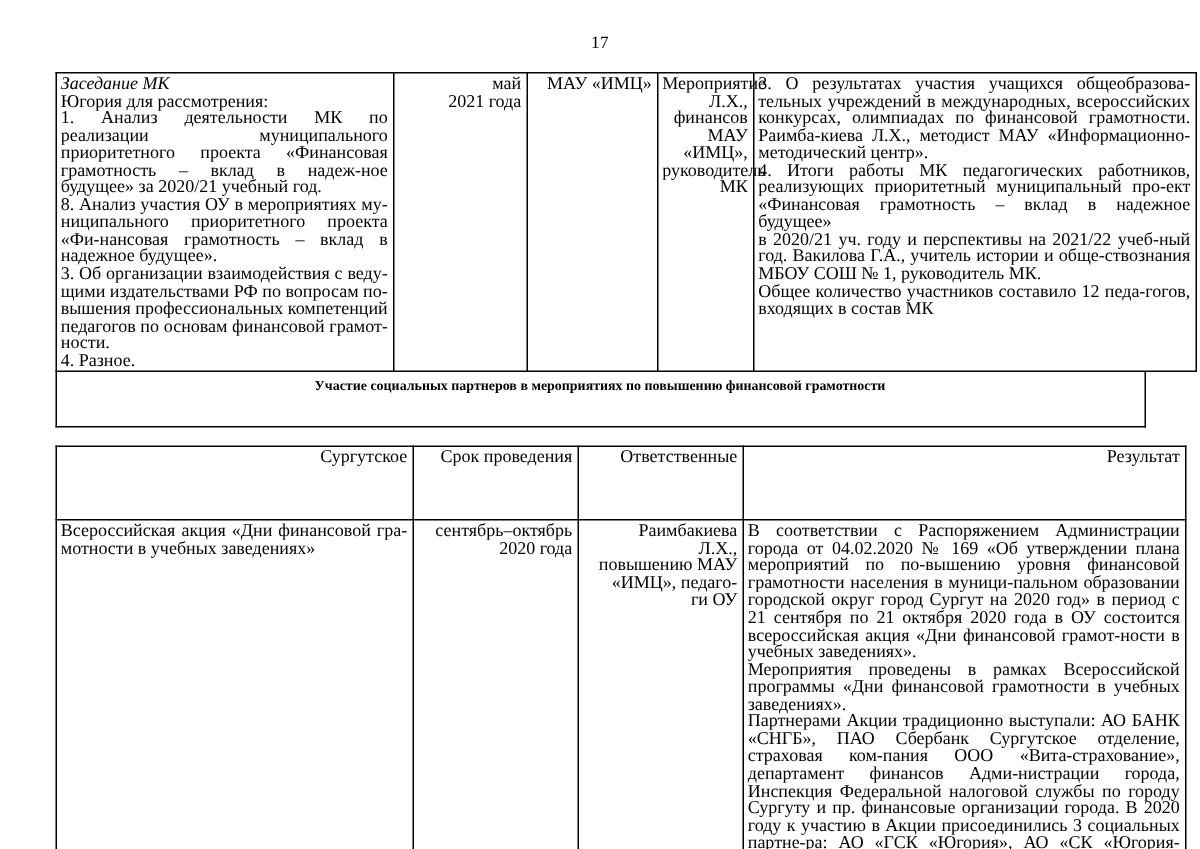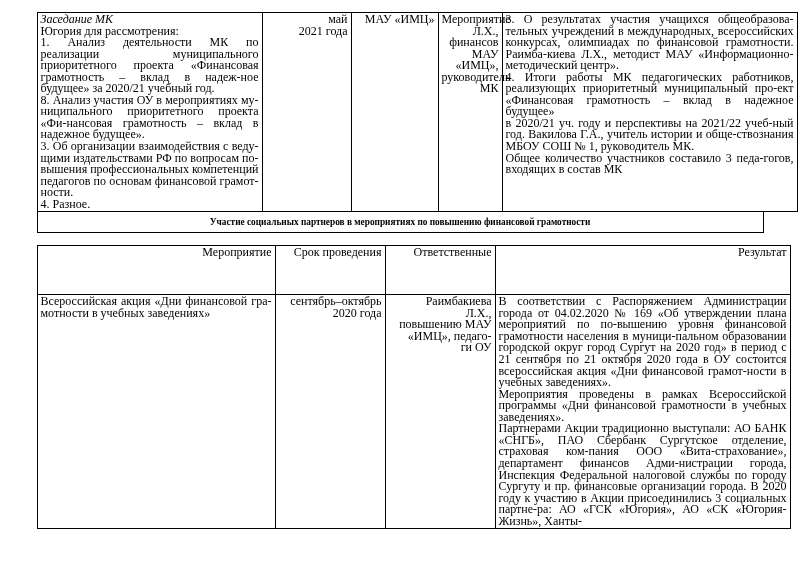--- a/index.html
+++ b/index.html
@@ -55,21 +55,21 @@
   }
   .ctr { text-align: right; }
   .ital { font-style: italic; }
 
   
   .banner {
     text-align: center;
     font-weight: bold;
     font-size: 9.3px;
     line-height: 12px;
-    padding: 4px 3px 4px 3px;
+    padding: 4px 3px 20px 3px;
     border: 1px solid #000000;
     border-top: none;
   }
 
   .gap {
     height: 12px;
   }
 
   td.c1 { width: 218px; }
   td.c2 { width: 82px; }
@@ -82,20 +82,21 @@
   td.b3 { width: 103px; margin-left: 26px; }
   td.b4 { width: 288px; }
 
   p { margin: 0; padding: 0; }
 </style>
 </head>
 <body>
 
 <div class="page">
 
+  <div class="page-number">17</div>
 
   <div class="doc-body">
 
     <table class="doc-table">
       <tbody>
         <tr>
           <td class="c1">
             <p class="ital">Заседание МК</p>
             <p>Югория для рассмотрения:</p>
             <p class="just">1. Анализ деятельности МК по реализации муниципального приоритетного проекта «Финансовая грамотность – вклад в надеж-ное будущее» за 2020/21 учебный год.</p>
@@ -113,34 +114,34 @@
           <td class="c4 ctr">
             <p>Мероприятие Л.Х.,</p>
             <p>финансов</p>
             <p>МАУ «ИМЦ»,</p>
             <p>руководитель МК</p>
           </td>
           <td class="c5">
             <p class="just">3. О результатах участия учащихся общеобразова-тельных учреждений в международных, всероссийских конкурсах, олимпиадах по финансовой грамотности. Раимба-киева Л.Х., методист МАУ «Информационно-методический центр».</p>
             <p class="just">4. Итоги работы МК педагогических работников, реализующих приоритетный муниципальный про-ект «Финансовая грамотность – вклад в надежное будущее»</p>
             <p class="just">в 2020/21 уч. году и перспективы на 2021/22 учеб-ный год. Вакилова Г.А., учитель истории и обще-ствознания МБОУ СОШ № 1, руководитель МК.</p>
-            <p class="just">Общее количество участников составило 3 педа-гогов, входящих в состав МК</p>
+            <p class="just">Общее количество участников составило 12 педа-гогов, входящих в состав МК</p>
           </td>
         </tr>
       </tbody>
     </table>
 
     <div class="banner">Участие социальных партнеров в мероприятиях по повышению финансовой грамотности</div>
 
     <div class="gap"></div>
 
     <table class="doc-table">
       <tbody>
         <tr>
-          <td class="b1 ctr" style="height:46px;">Мероприятие</td>
+          <td class="b1 ctr" style="height:46px;">Сургутское</td>
           <td class="b2 ctr">Срок проведения</td>
           <td class="b3 ctr">Ответственные</td>
           <td class="b4 ctr">Результат</td>
         </tr>
         <tr>
           <td class="b1">
             <p class="just">Всероссийская акция «Дни финансовой гра-мотности в учебных заведениях»</p>
           </td>
           <td class="b2 ctr">
             <p>сентябрь–октябрь</p>

